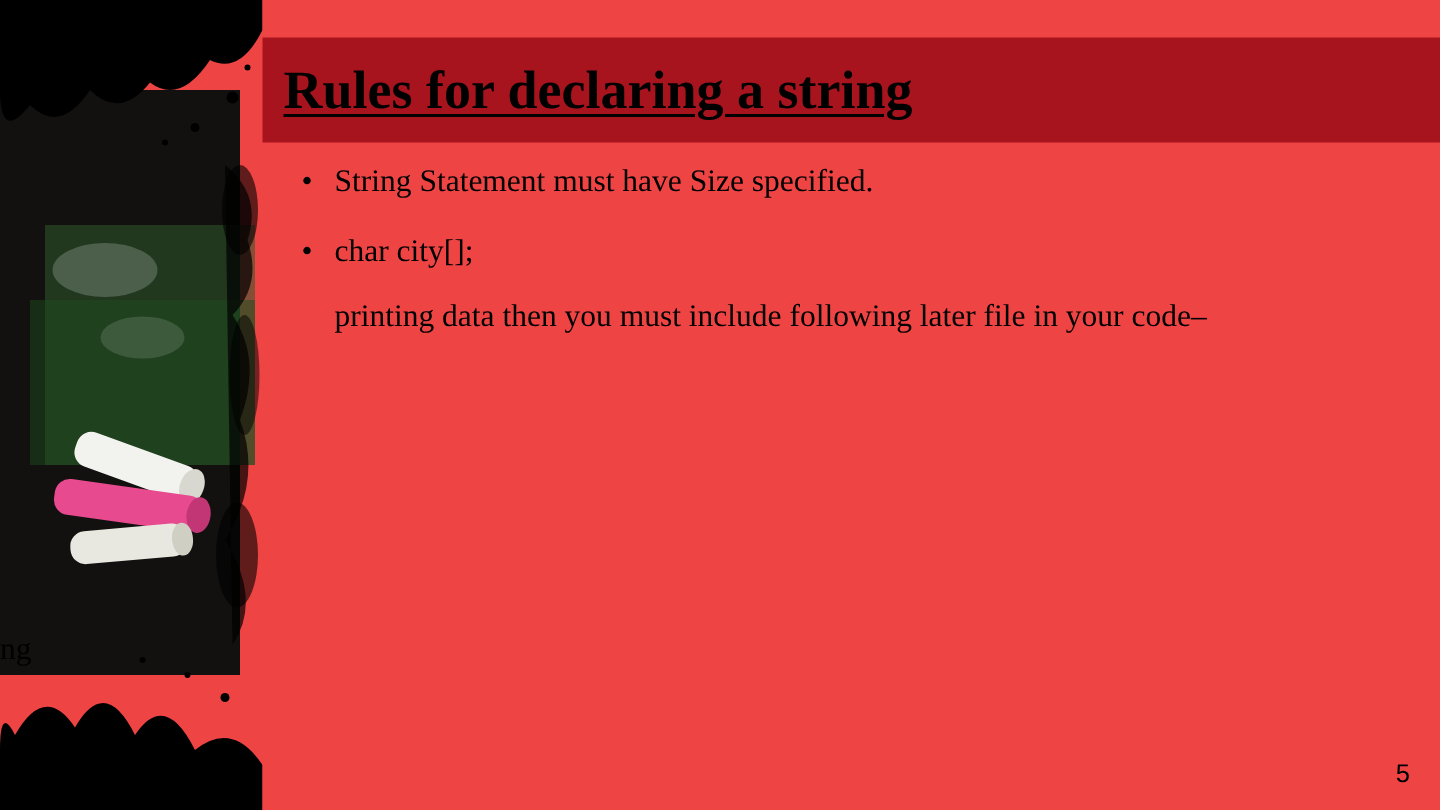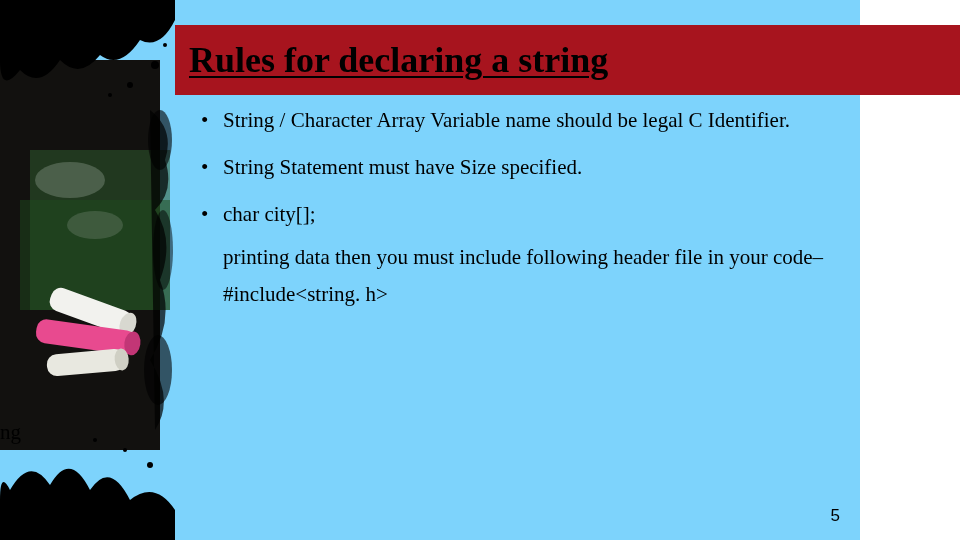--- a/index.html
+++ b/index.html
@@ -5,23 +5,23 @@
   * { margin: 0; padding: 0; box-sizing: border-box; }
   html, body { width: 960px; height: 540px; overflow: hidden; }
   body {
     font-family: "Times New Roman", Times, serif;
     background: #ffffff;
     position: relative;
   }
 
   .slide {
     position: relative;
-    width: 860px;
+    width: 960px;
     height: 540px;
-    background: #7dd3fc;
+    background: #ef4444;
   }
 
   
   .left-art {
     position: absolute;
     left: 0;
     top: 0;
     width: 175px;
     height: 540px;
     pointer-events: none;
@@ -146,25 +146,23 @@
       <ellipse cx="95" cy="225" rx="28" ry="14" fill="#9aa89a" opacity="0.25"></ellipse>
     </svg>
   </div>
 
   <div class="title-bar">
     <span class="title-text">Rules for declaring a string</span>
   </div>
 
   <div class="content">
     <ul>
-      <li>String / Character Array Variable name should be legal C Identifier.</li>
       <li>String Statement must have Size specified.</li>
       <li class="italic">char city[];</li>
     </ul>
-    <div class="continuation">printing data then you must include following header file in your code–</div>
-    <div class="continuation">#include&lt;string. h&gt;</div>
+    <div class="continuation">printing data then you must include following later file in your code–</div>
   </div>
 
   <div class="frag">ng</div>
 
   <div class="pagenum">5</div>
 
 </div>
 
 </body></html>

